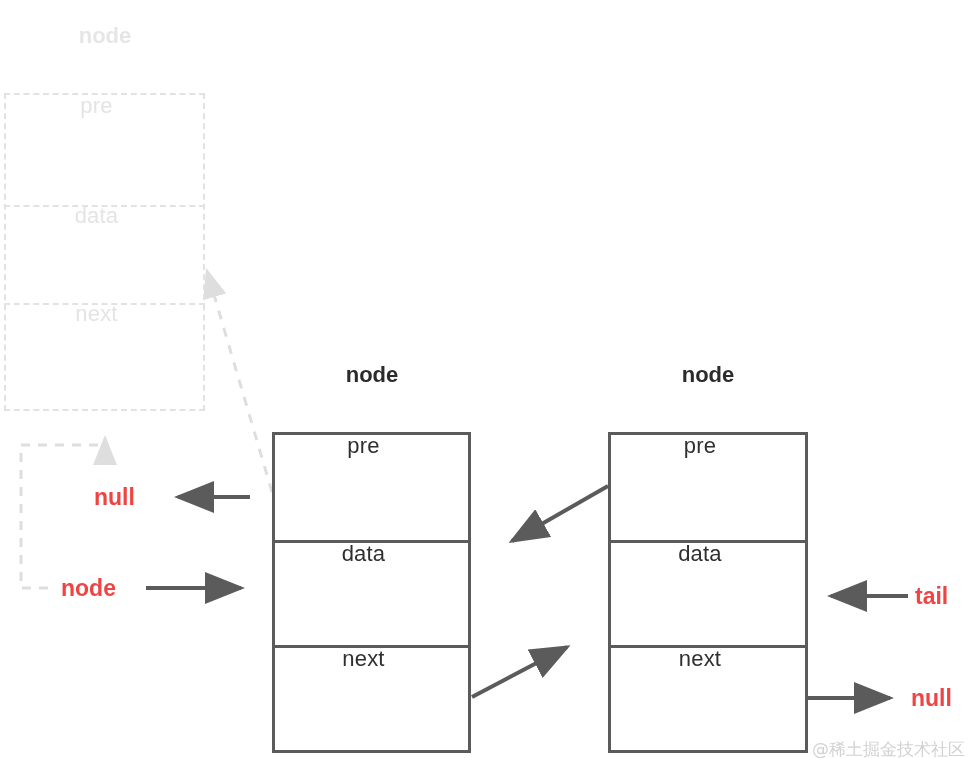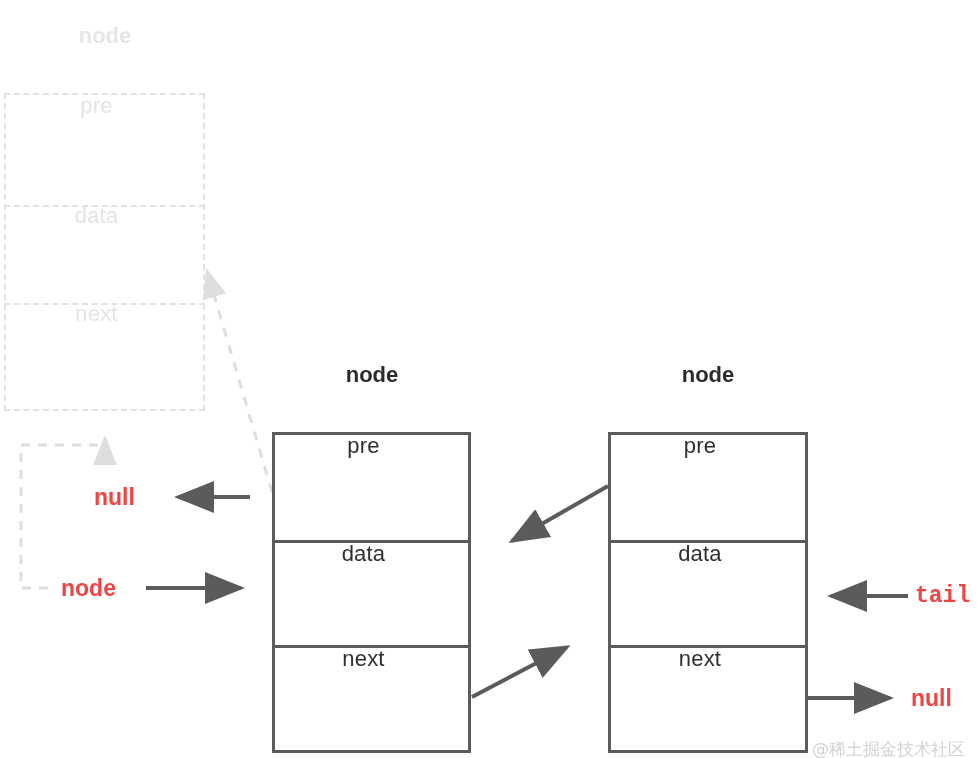--- a/index.html
+++ b/index.html
@@ -198,19 +198,19 @@
     <div class="divider" style="top:210px;"></div>
     <div class="cell" style="top:213px; height:102px;">
       <span class="cell-label">next</span>
     </div>
   </div>
 
   <div class="ptr-label" style="left:94px; top:486px;">null</div>
 
   <div class="ptr-label" style="left:61px; top:577px;">node</div>
 
-  <div class="ptr-label" style="left:915px; top:585px;font-family:Liberation Mono, monospace;">tail</div>
+  <div class="ptr-label" style="left:915px; top:585px;">tail</div>
 
   <div class="ptr-label" style="left:911px; top:687px;">null</div>
 
   <div class="watermark" style="left:812px; top:741px;">@稀土掘金技术社区</div>
 
 </div>
 
 </body></html>

